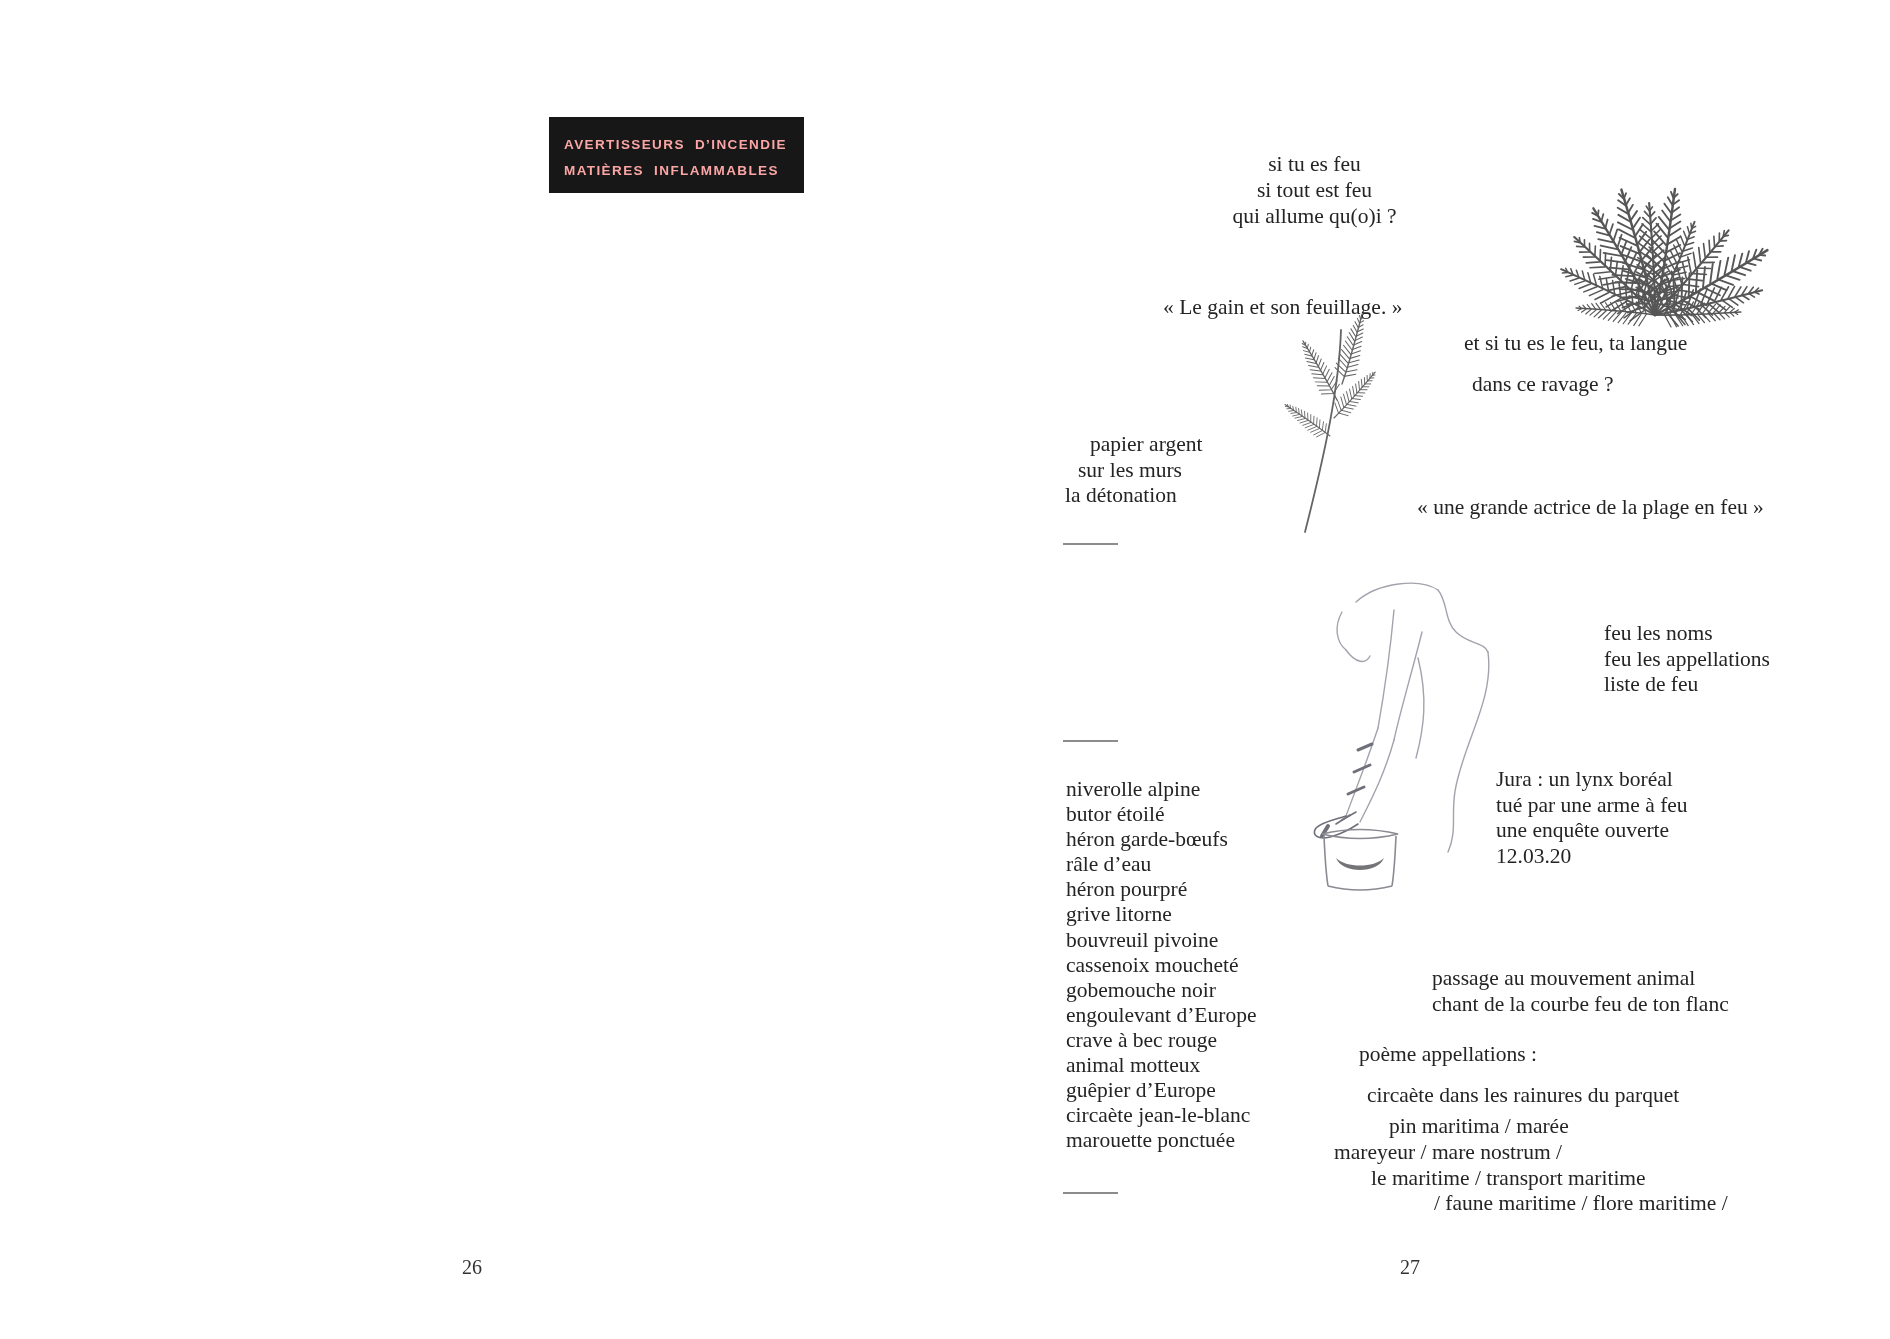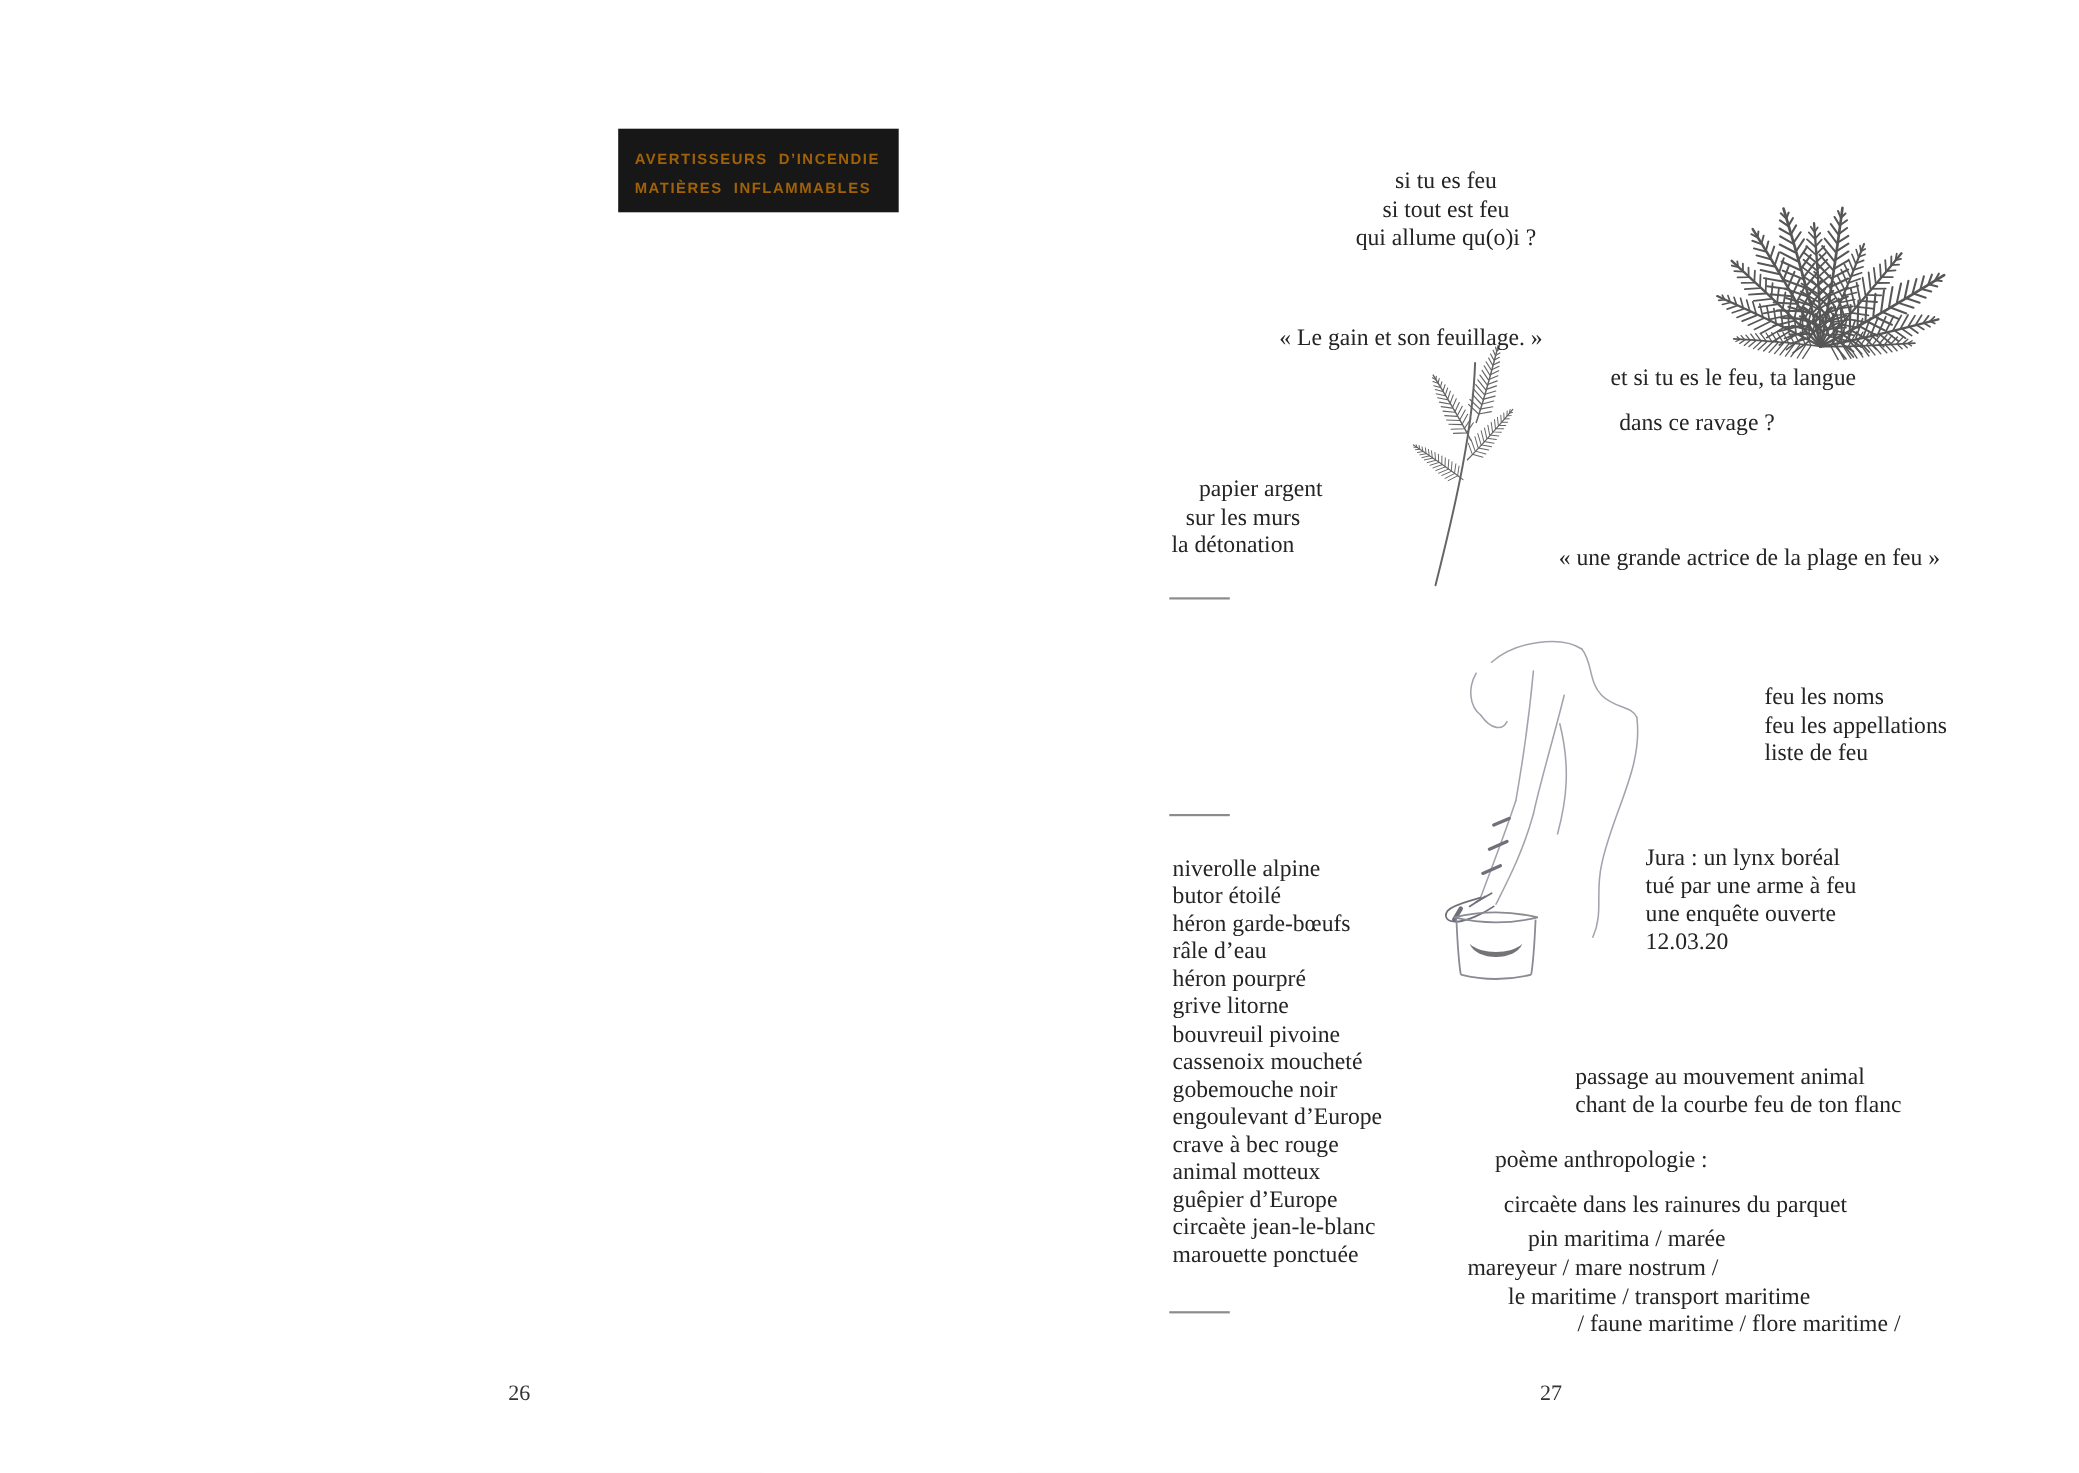--- a/index.html
+++ b/index.html
@@ -4,22 +4,22 @@
 <style>
   html,body{margin:0;padding:0;background:#e8e8e8;}
   #canvas{
     position:relative;width:1890px;height:1339px;background:#ffffff;
     font-family:"Liberation Serif", serif;color:#242424;overflow:hidden;
   }
   .serif-block{position:absolute;font-size:21.5px;line-height:25.5px;color:#242424;}
   .rule{position:absolute;width:55px;height:2px;background:#8c8c8c;}
   .pagenum{position:absolute;font-size:20px;width:44px;text-align:center;color:#333;}
   #warning-box{
-    position:absolute;left:562px;top:117px;width:255px;height:76px;box-sizing:border-box;
-    background:#171717;color:#a16207;font-family:"Liberation Sans", sans-serif;
+    position:absolute;left:549px;top:117px;width:255px;height:76px;box-sizing:border-box;
+    background:#171717;color:#fca5a5;font-family:"Liberation Sans", sans-serif;
     font-weight:bold;font-size:13.5px;letter-spacing:1.4px;word-spacing:5px;
     padding:15px 0 0 15px;line-height:26px;
   }
   .centered{text-align:center;}
   svg{position:absolute;overflow:visible;}
   .ind8{padding-left:8px;margin-top:15px;}
 </style>
 </head>
 <body>
 
@@ -88,21 +88,21 @@
     <div>circaète jean-le-blanc</div>
     <div>marouette ponctuée</div>
   </div>
 
   <div class="serif-block" style="left:1432px;top:965px;line-height:26px;">
     <div>passage au mouvement animal</div>
     <div>chant de la courbe feu de ton flanc</div>
   </div>
 
   <div class="serif-block" style="left:1359px;top:1041px;line-height:26px;">
-    <div>poème anthropologie :</div>
+    <div>poème appellations :</div>
     <div class="ind8">circaète dans les rainures du parquet</div>
   </div>
 
   <div class="serif-block" style="left:1334px;top:1114px;line-height:25.8px;">
     <div style="padding-left:55px;">pin maritima / marée</div>
     <div>mareyeur / mare nostrum /</div>
     <div style="padding-left:37px;">le maritime / transport maritime</div>
     <div style="padding-left:100px;">/ faune maritime / flore maritime /</div>
   </div>
 

